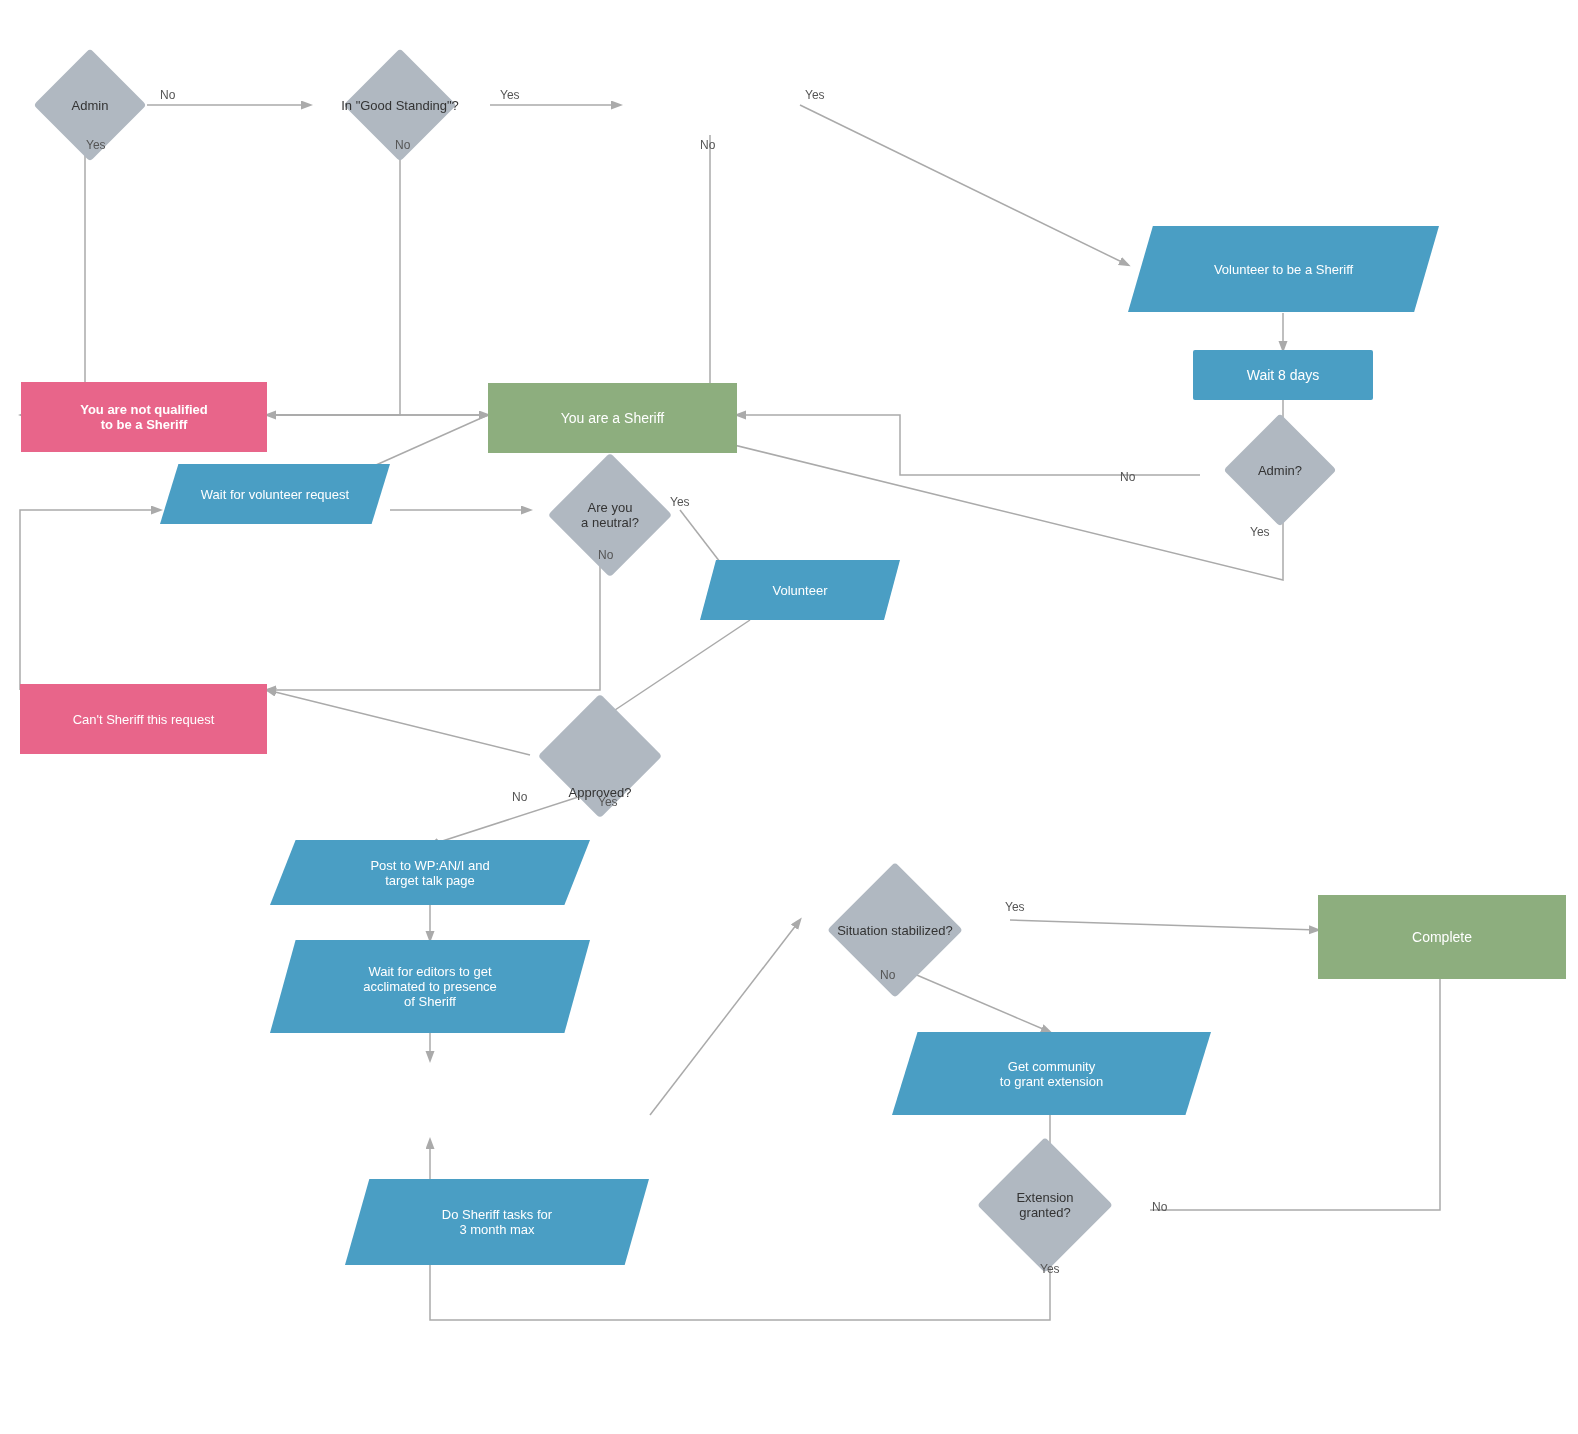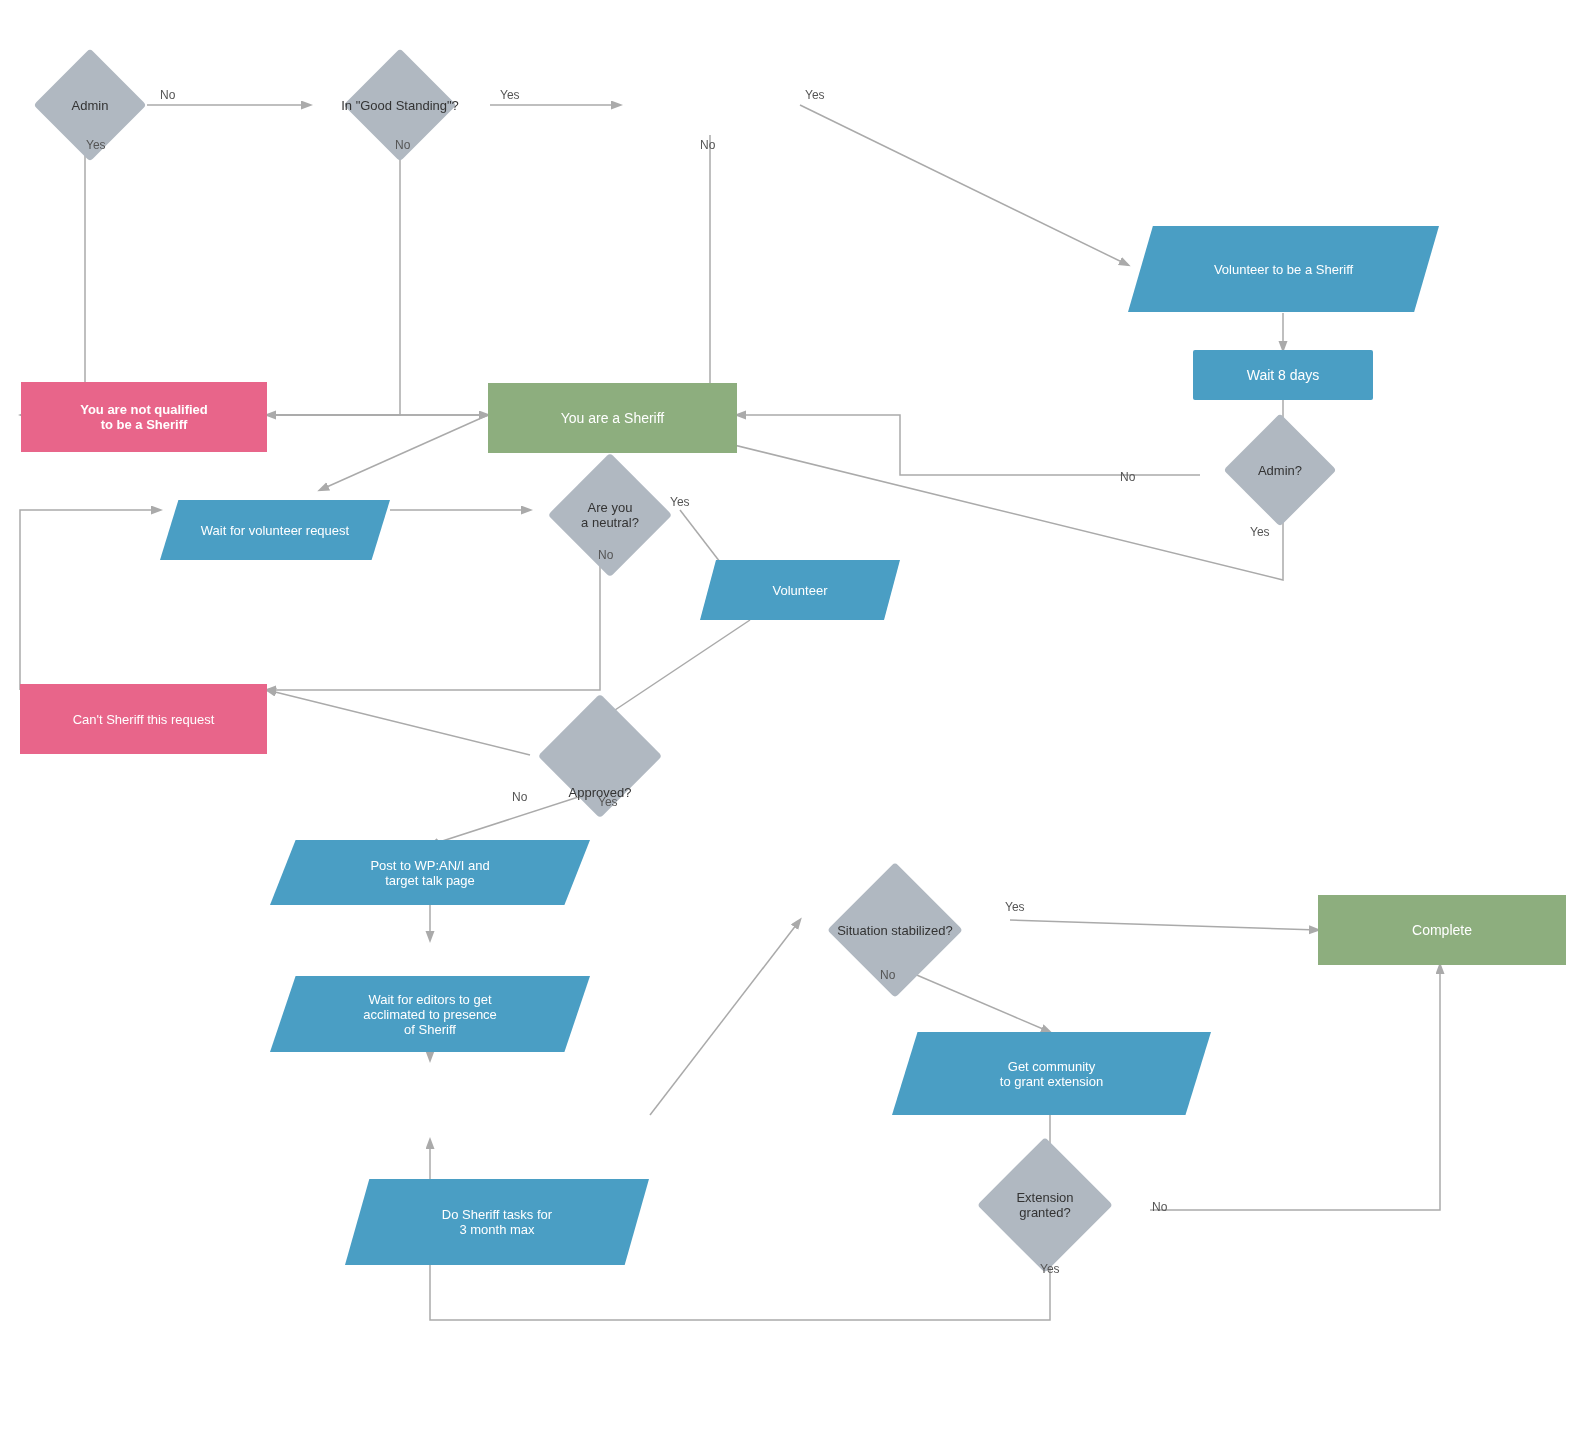--- a/index.html
+++ b/index.html
@@ -177,21 +177,21 @@
 
   <div class="rect-pink" style="left:21px;top:382px;width:246px;height:70px;">
     <span style="white-space:pre-line;font-weight:bold;">You are not qualified
 to be a Sheriff</span>
   </div>
 
   <div class="rect-green" style="left:488px;top:383px;width:249px;height:70px;">
     <span>You are a Sheriff</span>
   </div>
 
-  <div class="para-blue" style="left:160px;top:500px;width:230px;height:60px;align-items:center;">
+  <div class="para-blue" style="left:160px;top:464px;width:230px;height:60px;align-items:center;">
     <span>Wait for volunteer request</span>
   </div>
 
   <div class="diamond" style="left:530px;top:470px;width:160px;height:90px;">
     <div class="diamond-inner" style="width:88px;height:88px;border-radius:4px;"></div>
     <span class="diamond-text" style="white-space:pre-line;">Are you
 a neutral?</span>
   </div>
 
   <div class="para-blue" style="left:700px;top:560px;width:200px;height:60px;">
@@ -205,37 +205,37 @@
   <div class="diamond" style="left:510px;top:710px;width:180px;height:90px;align-items:flex-end;">
     <div class="diamond-inner" style="width:88px;height:88px;border-radius:4px;"></div>
     <span class="diamond-text">Approved?</span>
   </div>
 
   <div class="para-blue" style="left:270px;top:840px;width:320px;height:65px;">
     <span style="white-space:pre-line;text-align:center;">Post to WP:AN/I and
 target talk page</span>
   </div>
 
-  <div class="para-blue" style="left:270px;top:940px;width:320px;height:76px;margin-top:36px;">
+  <div class="para-blue" style="left:270px;top:940px;width:320px;height:93px;">
     <span style="white-space:pre-line;text-align:center;">Wait for editors to get
 acclimated to presence
 of Sheriff</span>
   </div>
 
   <div class="para-blue" style="left:345px;top:1179px;width:304px;height:86px;">
     <span style="white-space:pre-line;text-align:center;">Do Sheriff tasks for
 3 month max</span>
   </div>
 
   <div class="diamond" style="left:780px;top:880px;width:230px;height:100px;">
     <div class="diamond-inner" style="width:96px;height:96px;border-radius:4px;"></div>
     <span class="diamond-text">Situation stabilized?</span>
   </div>
 
-  <div class="rect-green" style="left:1318px;top:895px;width:248px;height:70px;">
+  <div class="rect-green" style="left:1318px;top:895px;width:248px;height:84px;">
     <span>Complete</span>
   </div>
 
   <div class="para-blue" style="left:892px;top:1032px;width:319px;height:83px;">
     <span style="white-space:pre-line;text-align:center;">Get community
 to grant extension</span>
   </div>
 
   <div class="diamond" style="left:940px;top:1155px;width:210px;height:100px;">
     <div class="diamond-inner" style="width:96px;height:96px;border-radius:4px;"></div>

